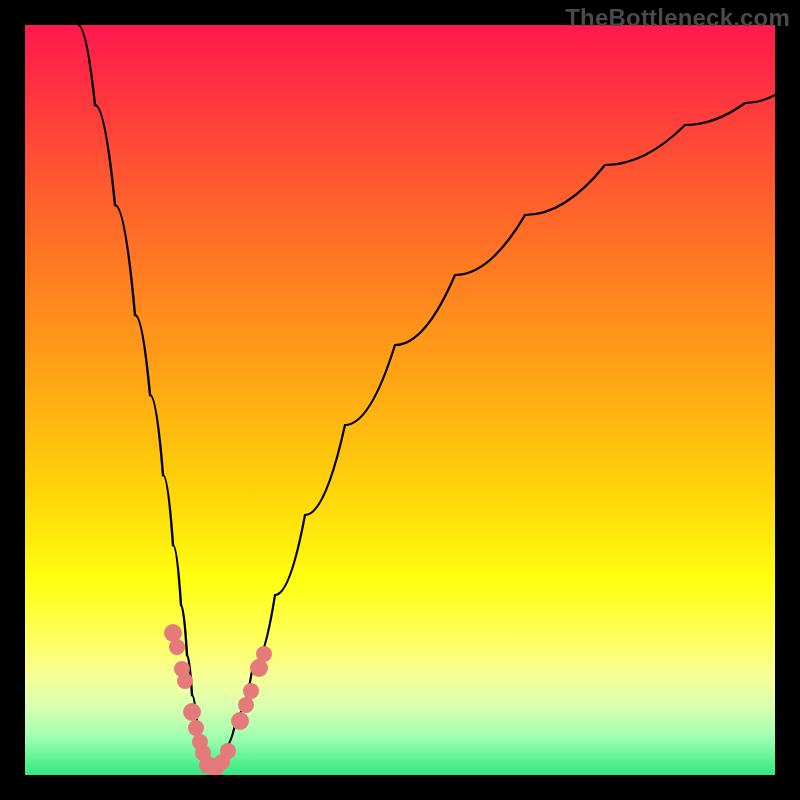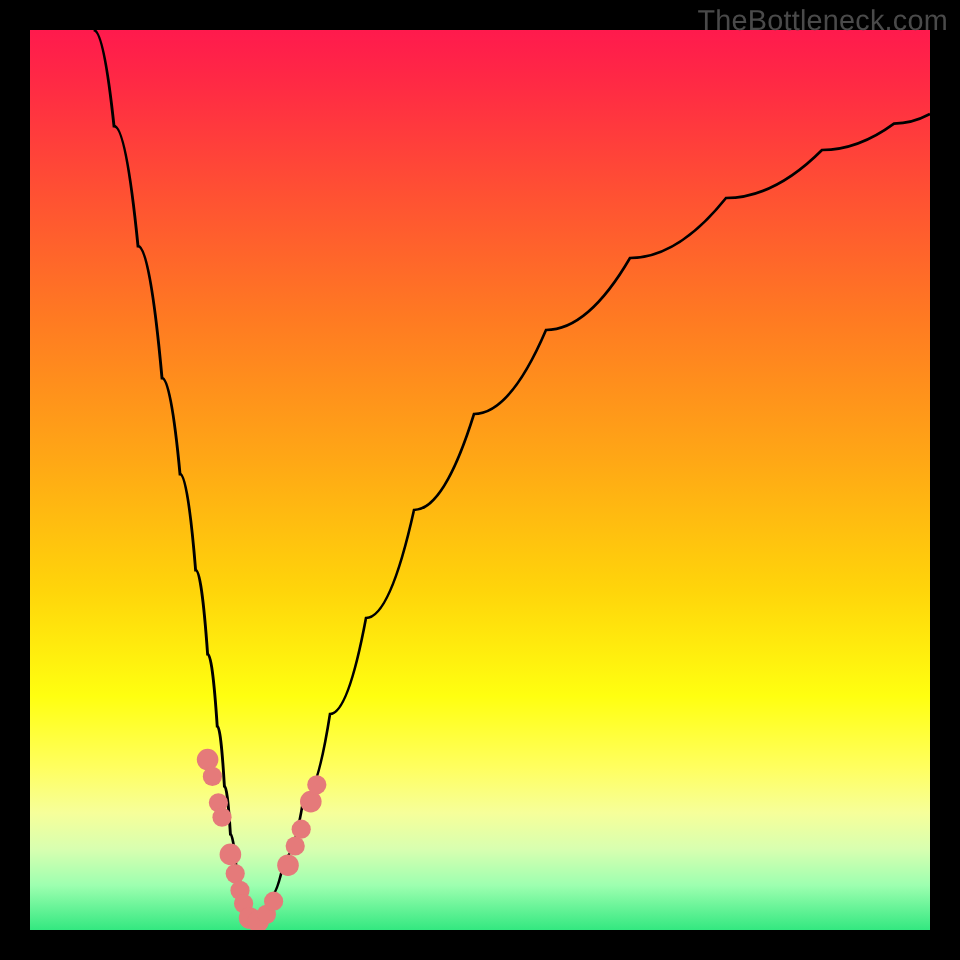--- a/index.html
+++ b/index.html
@@ -37,21 +37,21 @@
       #9effb0 95%,
       #33e880 100%
     );
   }
   .watermark {
     position: absolute;
     top: 4px;
     right: 10px;
     color: #4a4a4a;
     font-size: 24px;
-    font-weight: 400;
+    font-weight: 700;
     letter-spacing: 0.2px;
     user-select: none;
   }
   svg.curves {
     position: absolute;
     inset: 0;
   }
 </style>
 </head>
 <body>

